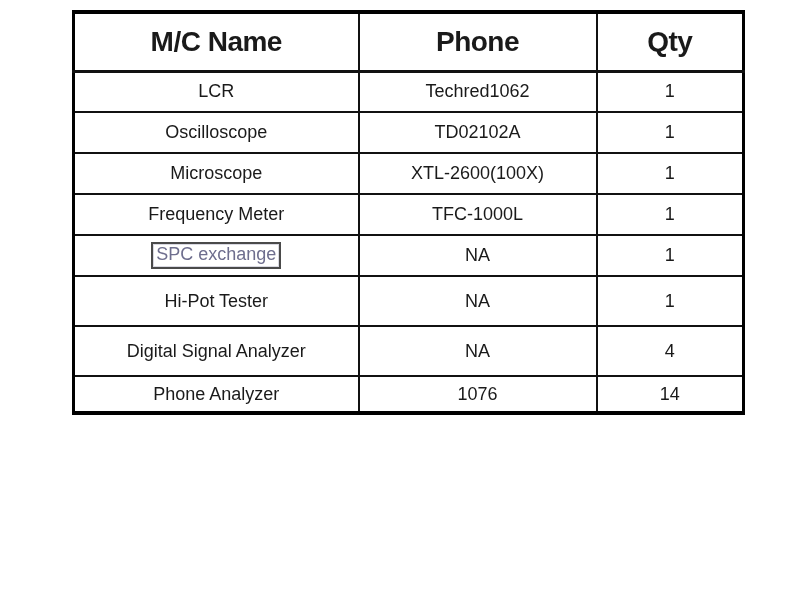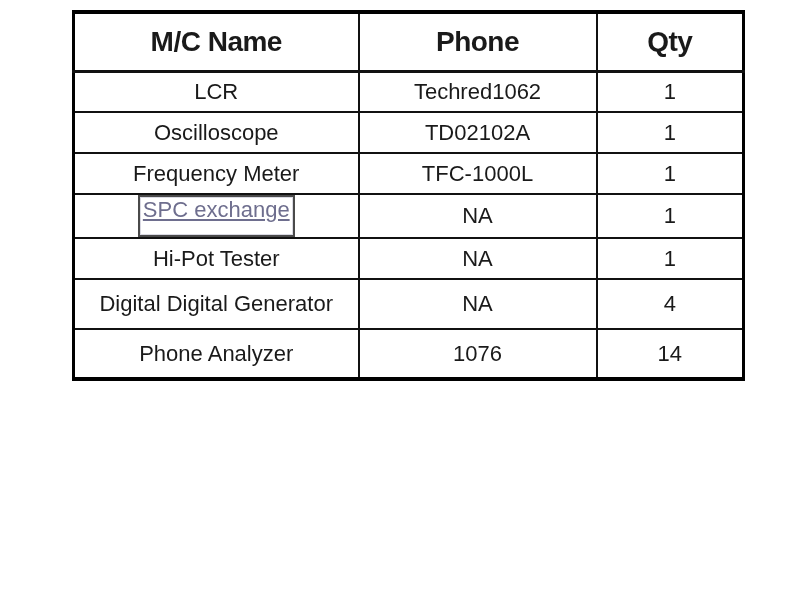--- a/index.html
+++ b/index.html
@@ -46,31 +46,30 @@
     overflow: hidden;
     white-space: nowrap;
   }
   thead tr { height: 59px; }
   thead th {
     font-size: 28px;
     font-weight: bold;
     letter-spacing: -0.5px;
     border-bottom-width: 3px;
   }
-  tbody td { font-size: 22px; font-weight: normal; }
+  tbody td { font-size: 18px; font-weight: normal; }
   tbody tr { height: 37px; }
   tbody tr:nth-child(-n+5) { height: 41px; }
   tbody tr:nth-child(6), tbody tr:nth-child(7) { height: 50px; }
   .link-box {
     display: inline-block;
     color: var(--link-color);
-    text-decoration: underline;
     border: 2px solid #4a4a4a;
     box-shadow: inset 0 0 0 1px #d9d9e2;
-    padding: 0 3px 13px 3px;
+    padding: 0 3px 3px 3px;
     line-height: 1.15;
     cursor: pointer;
   }
 </style>
 </head>
 <body>
 
 <div class="canvas">
   <table class="equipment">
     <colgroup>
@@ -90,36 +89,41 @@
     <td>LCR</td>
     <td>Techred1062</td>
     <td>1</td>
   </tr>
         <tr>
     <td>Oscilloscope</td>
     <td>TD02102A</td>
     <td>1</td>
   </tr>
         <tr>
+    <td>Microscope</td>
+    <td>XTL-2600(100X)</td>
+    <td>1</td>
+  </tr>
+        <tr>
     <td>Frequency Meter</td>
     <td>TFC-1000L</td>
     <td>1</td>
   </tr>
         <tr>
     <td><span class="link-box">SPC exchange</span></td>
     <td>NA</td>
     <td>1</td>
   </tr>
         <tr>
     <td>Hi-Pot Tester</td>
     <td>NA</td>
     <td>1</td>
   </tr>
         <tr>
-    <td>Digital Digital Generator</td>
+    <td>Digital Signal Analyzer</td>
     <td>NA</td>
     <td>4</td>
   </tr>
         <tr>
     <td>Phone Analyzer</td>
     <td>1076</td>
     <td>14</td>
   </tr>
       </tbody>
   </table>

